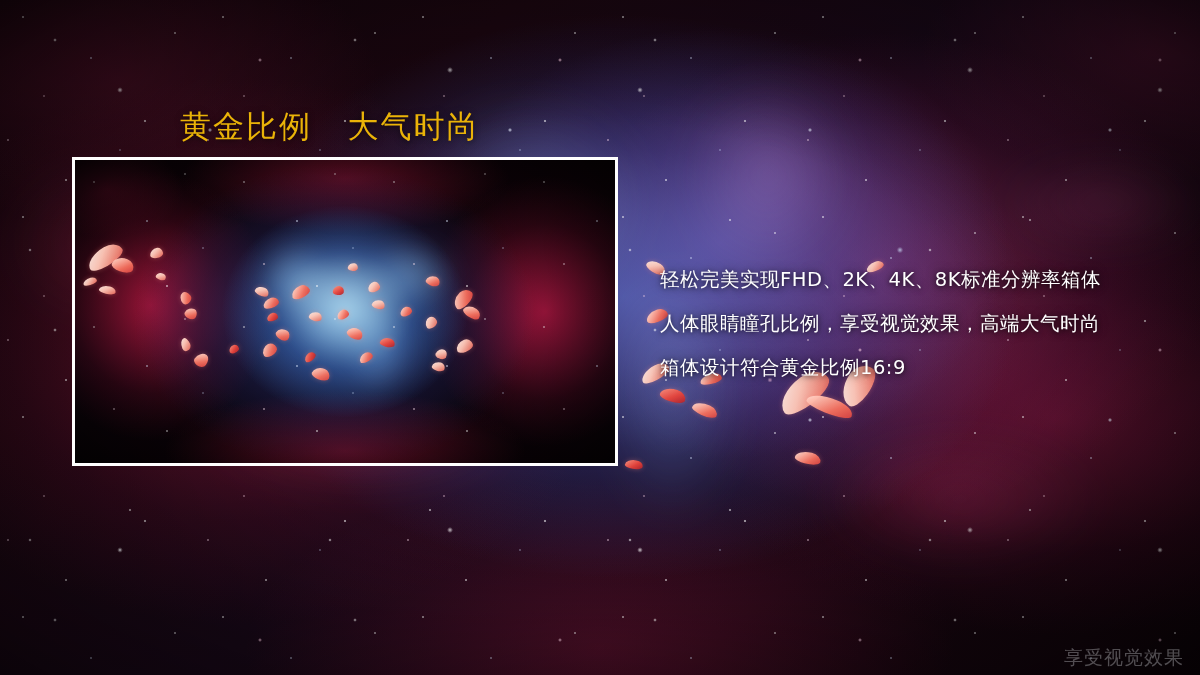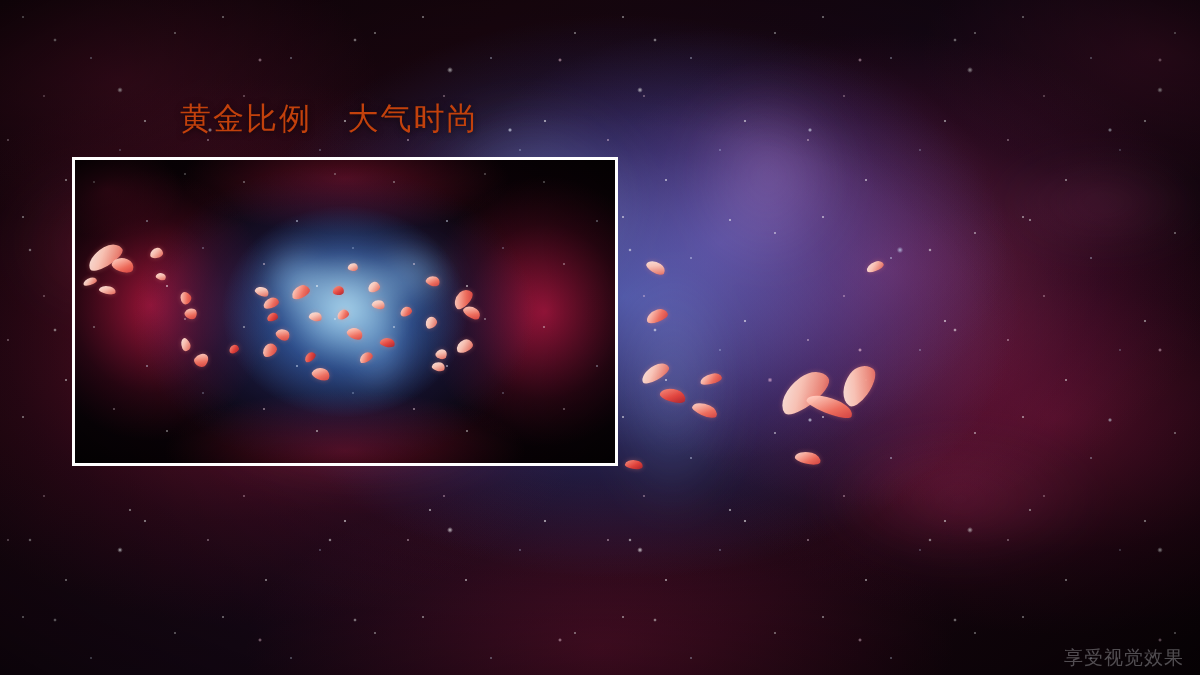--- a/index.html
+++ b/index.html
@@ -165,24 +165,24 @@
       radial-gradient(1.0px 1.0px at 128px 88px, #cfe2ff, rgba(0,0,0,0)),
       radial-gradient(1.5px 1.5px at 92px 126px, #fff, rgba(0,0,0,0));
     background-size: 150px 145px;
     opacity: .9;
   }
 
   
   #title {
     position: absolute;
     left: 180px;
-    top: 103px;
+    top: 111px;
     font-size: 31px;
     line-height: 1;
-    color: #c2410c;
+    color: #eab308;
     letter-spacing: 2px;
     text-shadow: 0 1px 6px rgba(0,0,0,0.65);
     white-space: pre;
   }
   #body-text {
     position: absolute;
     left: 660px;
     top: 258px;
     width: 520px;
   }
@@ -275,16 +275,21 @@
       <div class="petal pale" style="left: 350px; top: 157px; width: 12px; height: 11px; transform: rotate(-30deg);"></div>
       <div class="petal pale" style="left: 361px; top: 189px; width: 11px; height: 10px; transform: rotate(26deg);"></div>
       <div class="petal" style="left: 377px; top: 132px; width: 22px; height: 14px; transform: rotate(-44deg);"></div>
       <div class="petal" style="left: 388px; top: 147px; width: 18px; height: 11px; transform: rotate(34deg);"></div>
       <div class="petal pale" style="left: 381px; top: 180px; width: 17px; height: 12px; transform: rotate(-20deg);"></div>
       <div class="petal pale" style="left: 357px; top: 202px; width: 13px; height: 9px; transform: rotate(16deg);"></div>
       <div class="petal pale" style="left: 273px; top: 103px; width: 10px; height: 8px; transform: rotate(12deg);"></div>
       <div class="petal deep" style="left: 154px; top: 185px; width: 10px; height: 8px; transform: rotate(-18deg);"></div>
     </div>
 
+  <div id="body-text">
+    <div class="line">轻松完美实现FHD、2K、4K、8K标准分辨率箱体</div>
+    <div class="line">人体眼睛瞳孔比例，享受视觉效果，高端大气时尚</div>
+    <div class="line">箱体设计符合黄金比例16:9</div>
+  </div>
 
   <div id="watermark">享受视觉效果</div>
 
 </div>
 
 </body></html>

